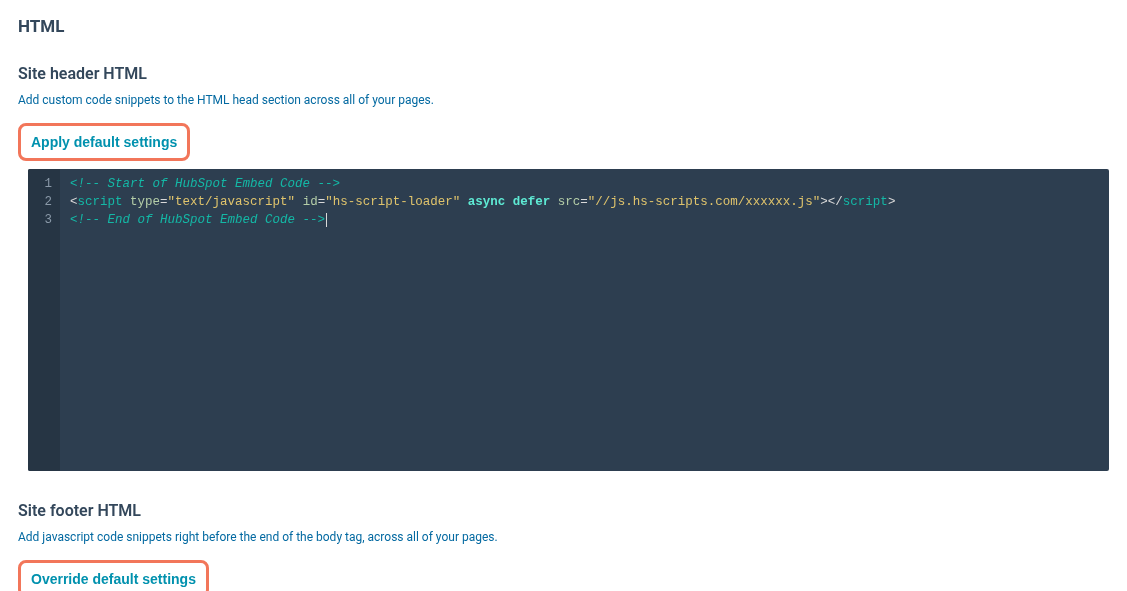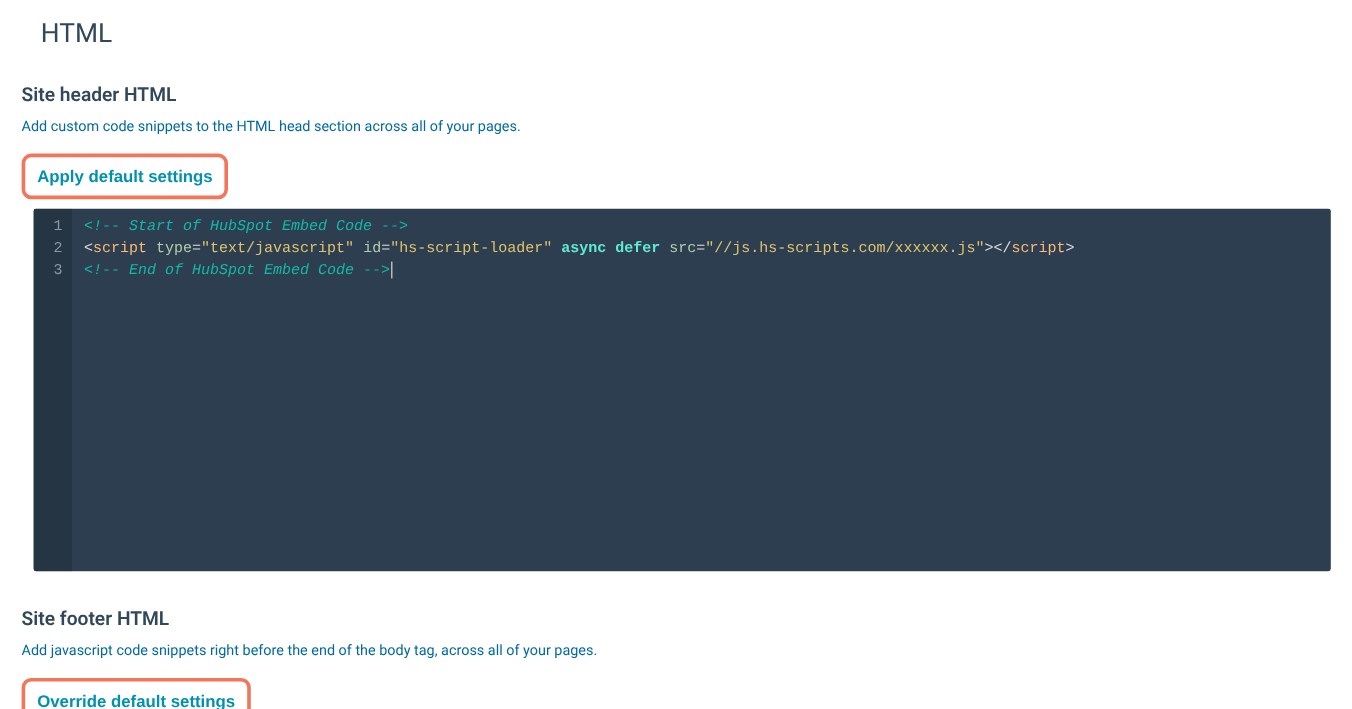--- a/index.html
+++ b/index.html
@@ -4,25 +4,24 @@
 <style>
   * { box-sizing: border-box; margin: 0; padding: 0; }
   body {
     font-family: -apple-system, BlinkMacSystemFont, "Segoe UI", Roboto, Helvetica, Arial, sans-serif;
     background: #fff;
     color: #33475b;
     padding: 16px 18px;
     width: 1127px;
   }
   h2.page-title {
-    font-size: 22px;
-    font-weight: 400;
+    font-size: 17px;
+    font-weight: 700;
     color: #33475b;
     margin-bottom: 28px;
-    margin-left: 16px;
   }
   h3.section-title {
     font-size: 16px;
     font-weight: 600;
     color: #33475b;
     margin-bottom: 10px;
   }
   p.section-desc {
     font-size: 12px;
     color: #0369a1;
@@ -64,21 +63,21 @@
     padding: 6px 8px 6px 14px;
     user-select: none;
     min-width: 32px;
   }
   .code-content {
     padding: 6px 10px;
     white-space: pre;
     flex: 1;
   }
   .tok-comment { color: #14b8a6; font-style: italic; }
-  .tok-tag     { color: #fdba74; }
+  .tok-tag     { color: #14b8a6; }
   .tok-angle   { color: #d9d9d9; }
   .tok-attr    { color: #b5cea8; text-align: center; }
   .tok-eq      { color: #d9d9d9; }
   .tok-str     { color: #e0c46c; }
   .tok-bool    { color: #5eead4; font-weight: bold; }
   .caret {
     display: inline-block;
     width: 1px;
     height: 14px;
     background: #d9d9d9;

